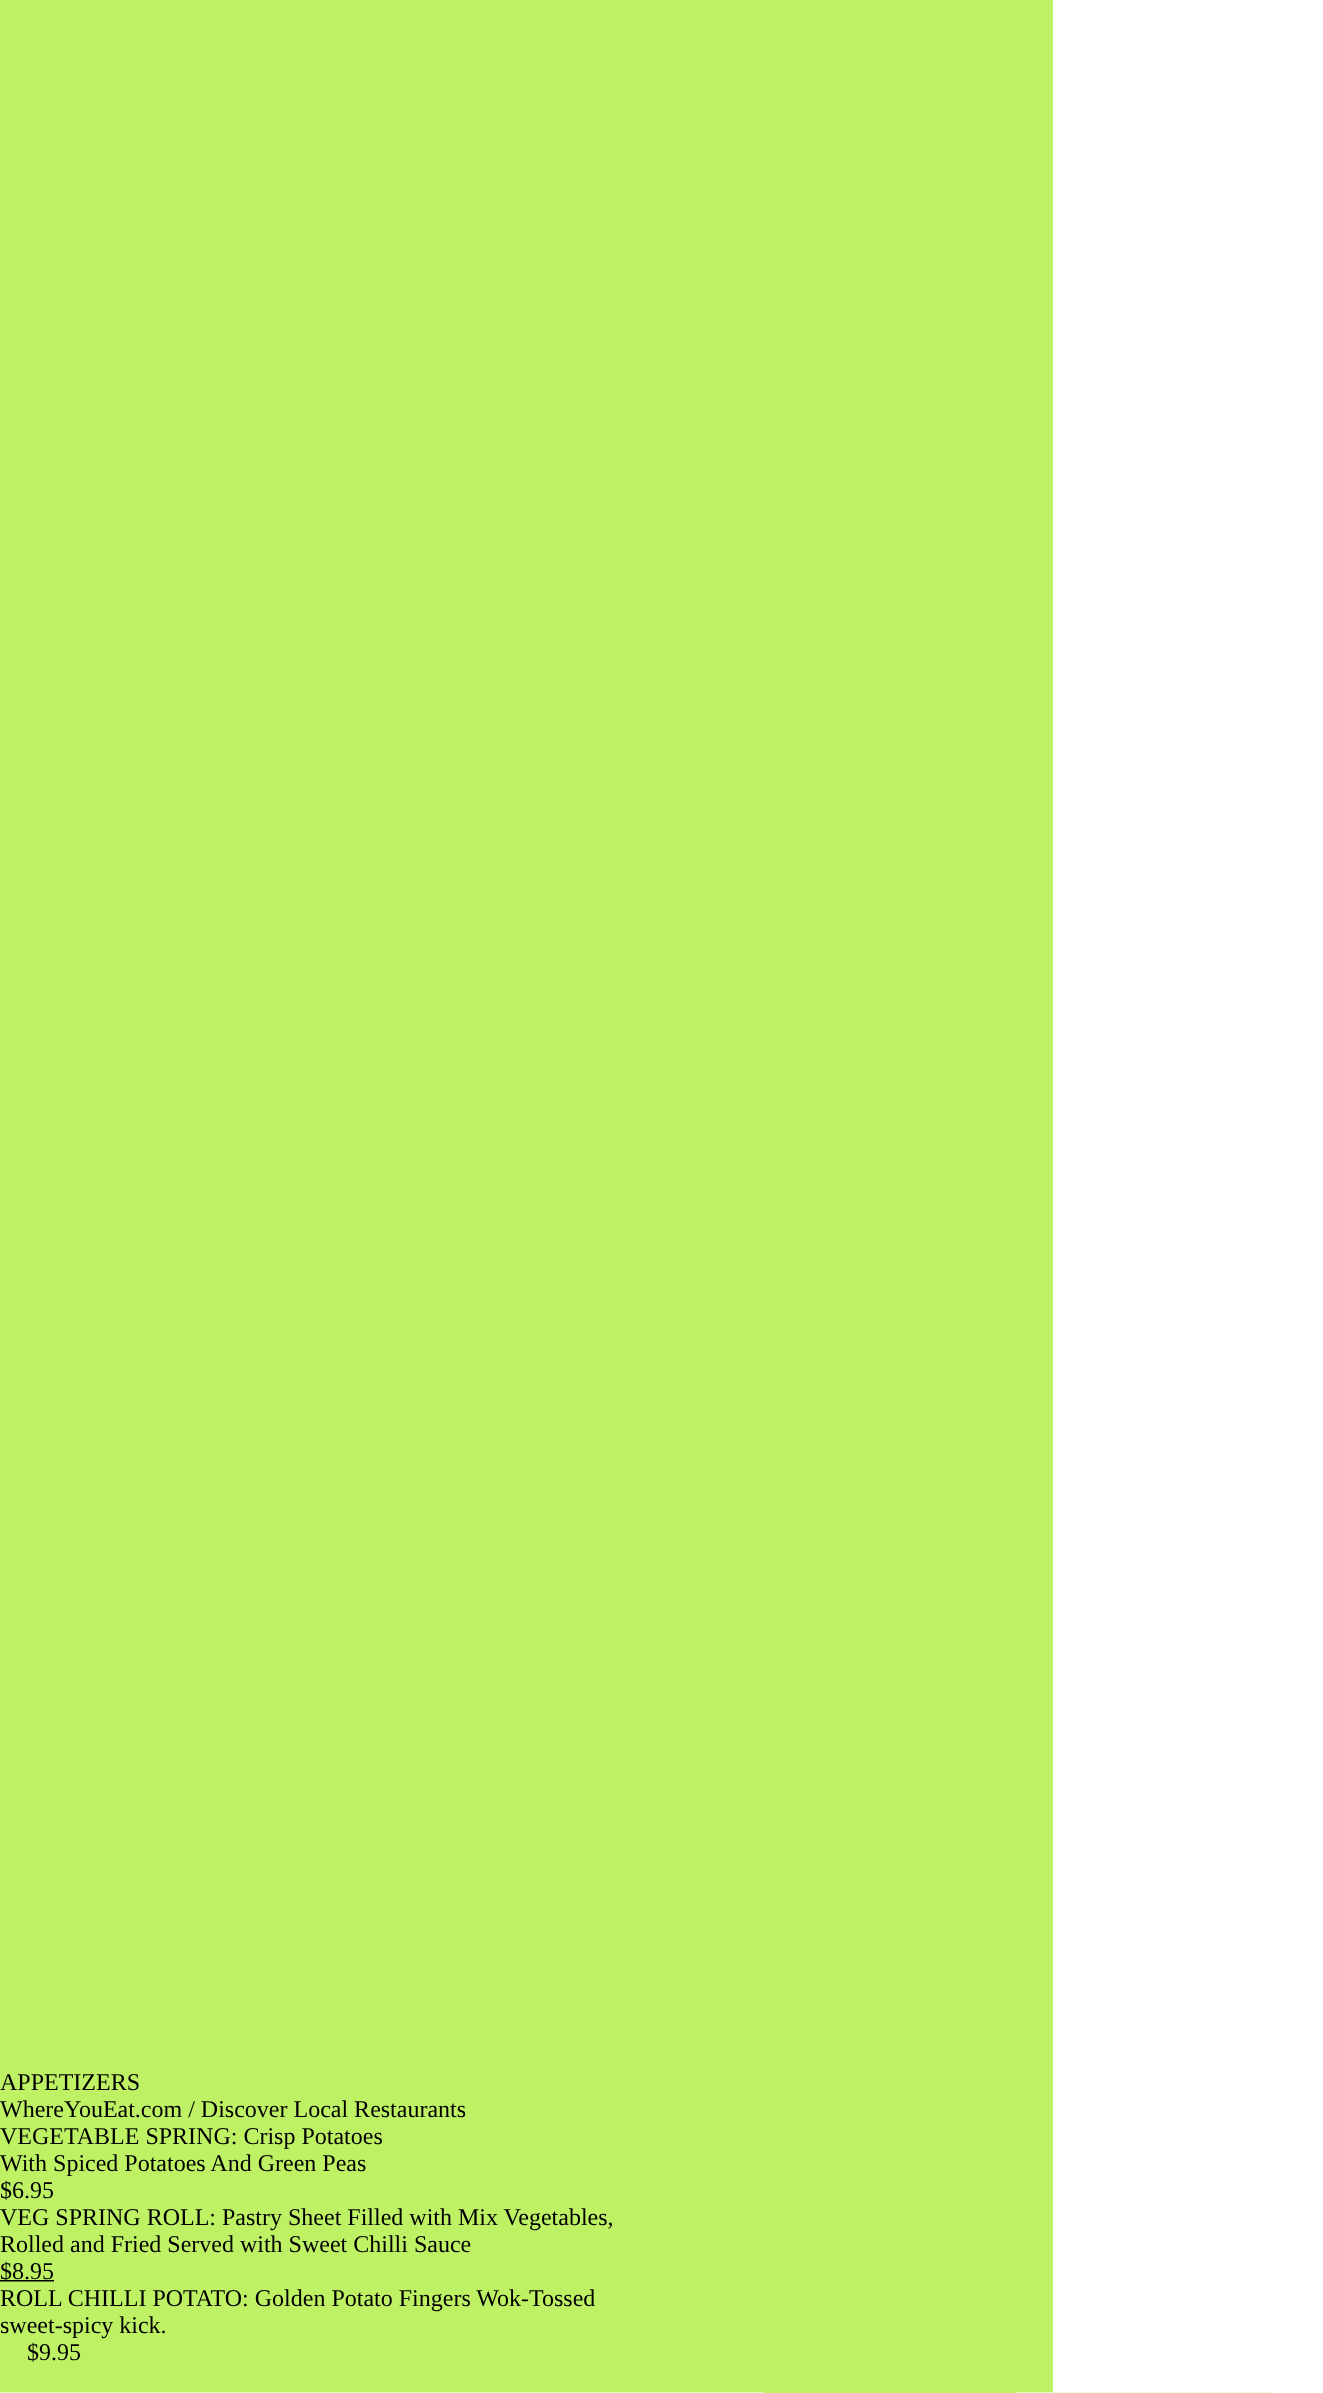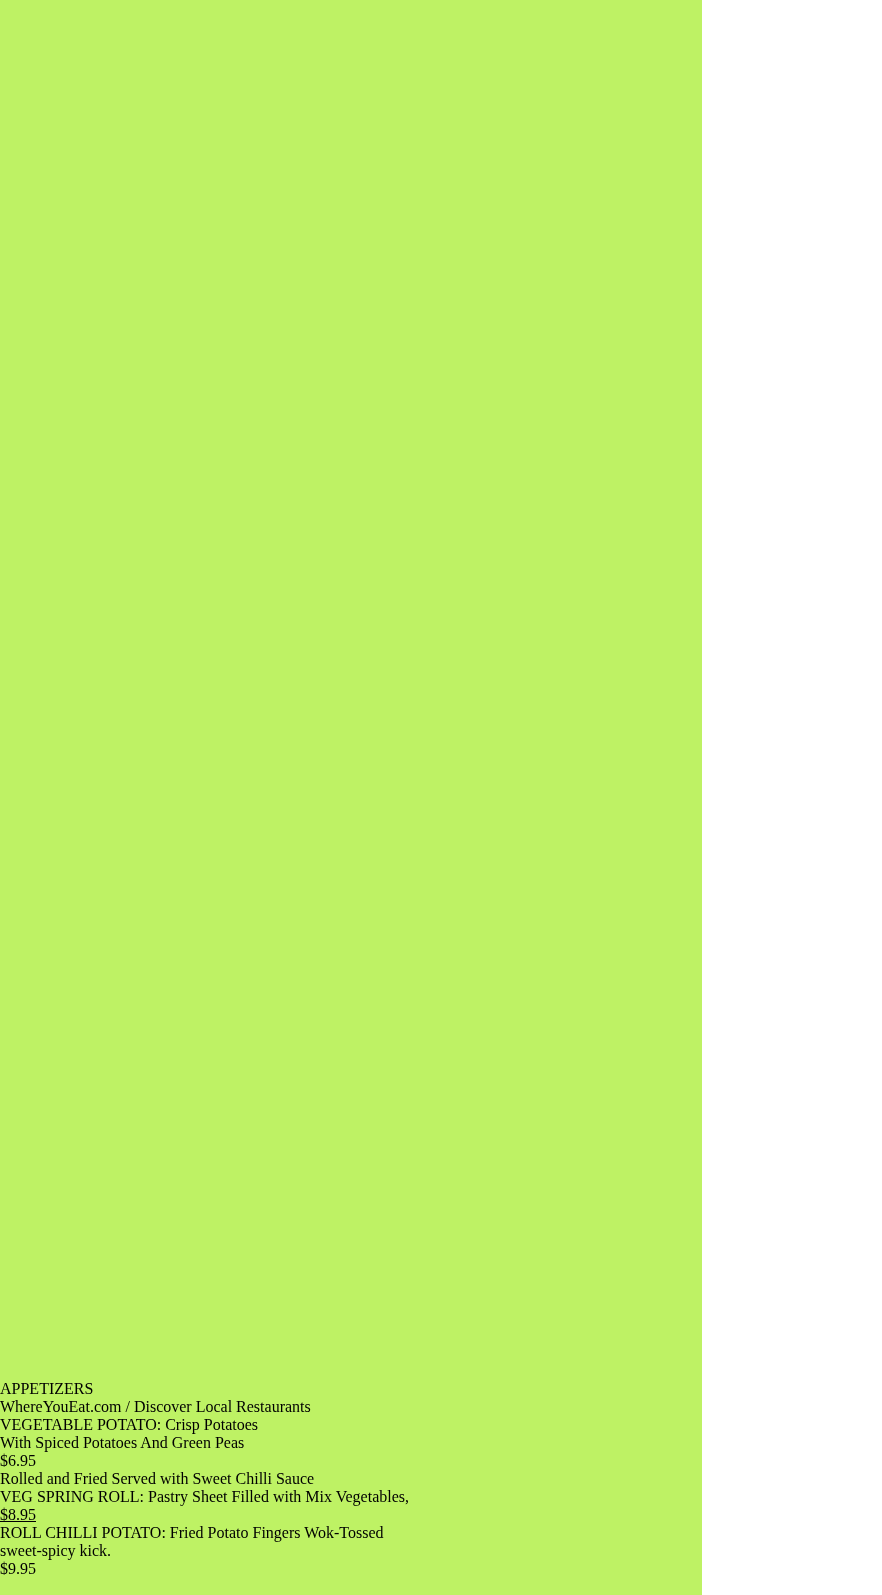--- a/index.html
+++ b/index.html
@@ -33,37 +33,37 @@
 
     <div id="content">
 
       <div class="header-row">
         <div class="section-title" style="left:22px; top:0;">APPETIZERS</div>
         <div id="brand">WhereYouEat.com / Discover Local Restaurants</div>
       </div>
 
       <div class="item" style="top:56px;">
         <div class="lines">
-          <div class="line indent1"><span class="name">VEGETABLE POTATO:</span><span class="desc"> Crisp Potatoes</span></div>
+          <div class="line indent1"><span class="name">VEGETABLE SPRING:</span><span class="desc"> Crisp Potatoes</span></div>
           <div class="line"><span class="desc">With Spiced Potatoes And Green Peas</span></div>
         </div>
         <div class="price" style="top:34px;">$6.95</div>
       </div>
 
       <div class="item" style="top:122px;">
         <div class="lines">
+          <div class="line indent1"><span class="name">VEG SPRING ROLL:</span><span class="desc"> Pastry Sheet Filled with Mix Vegetables,</span></div>
           <div class="line"><span class="desc">Rolled and Fried Served with Sweet Chilli Sauce</span></div>
-          <div class="line indent1"><span class="name">VEG SPRING ROLL:</span><span class="desc"> Pastry Sheet Filled with Mix Vegetables,</span></div>
         </div>
         <div class="price" style="top:35px;text-decoration:underline;">$8.95</div>
       </div>
 
       <div class="item" style="top:190px;">
         <div class="lines">
-          <div class="line indent1"><span class="name">ROLL CHILLI POTATO:</span><span class="desc"> Fried Potato Fingers Wok-Tossed</span></div>
+          <div class="line indent1"><span class="name">ROLL CHILLI POTATO:</span><span class="desc"> Golden Potato Fingers Wok-Tossed</span></div>
           <div class="line"><span class="desc">sweet-spicy kick.</span></div>
         </div>
-        <div class="price" style="top:57px;">$9.95</div>
+        <div class="price" style="top:57px;padding-left:18px;">$9.95</div>
       </div>
 
     </div>
   </div>
 </div>
 
 </body></html>

